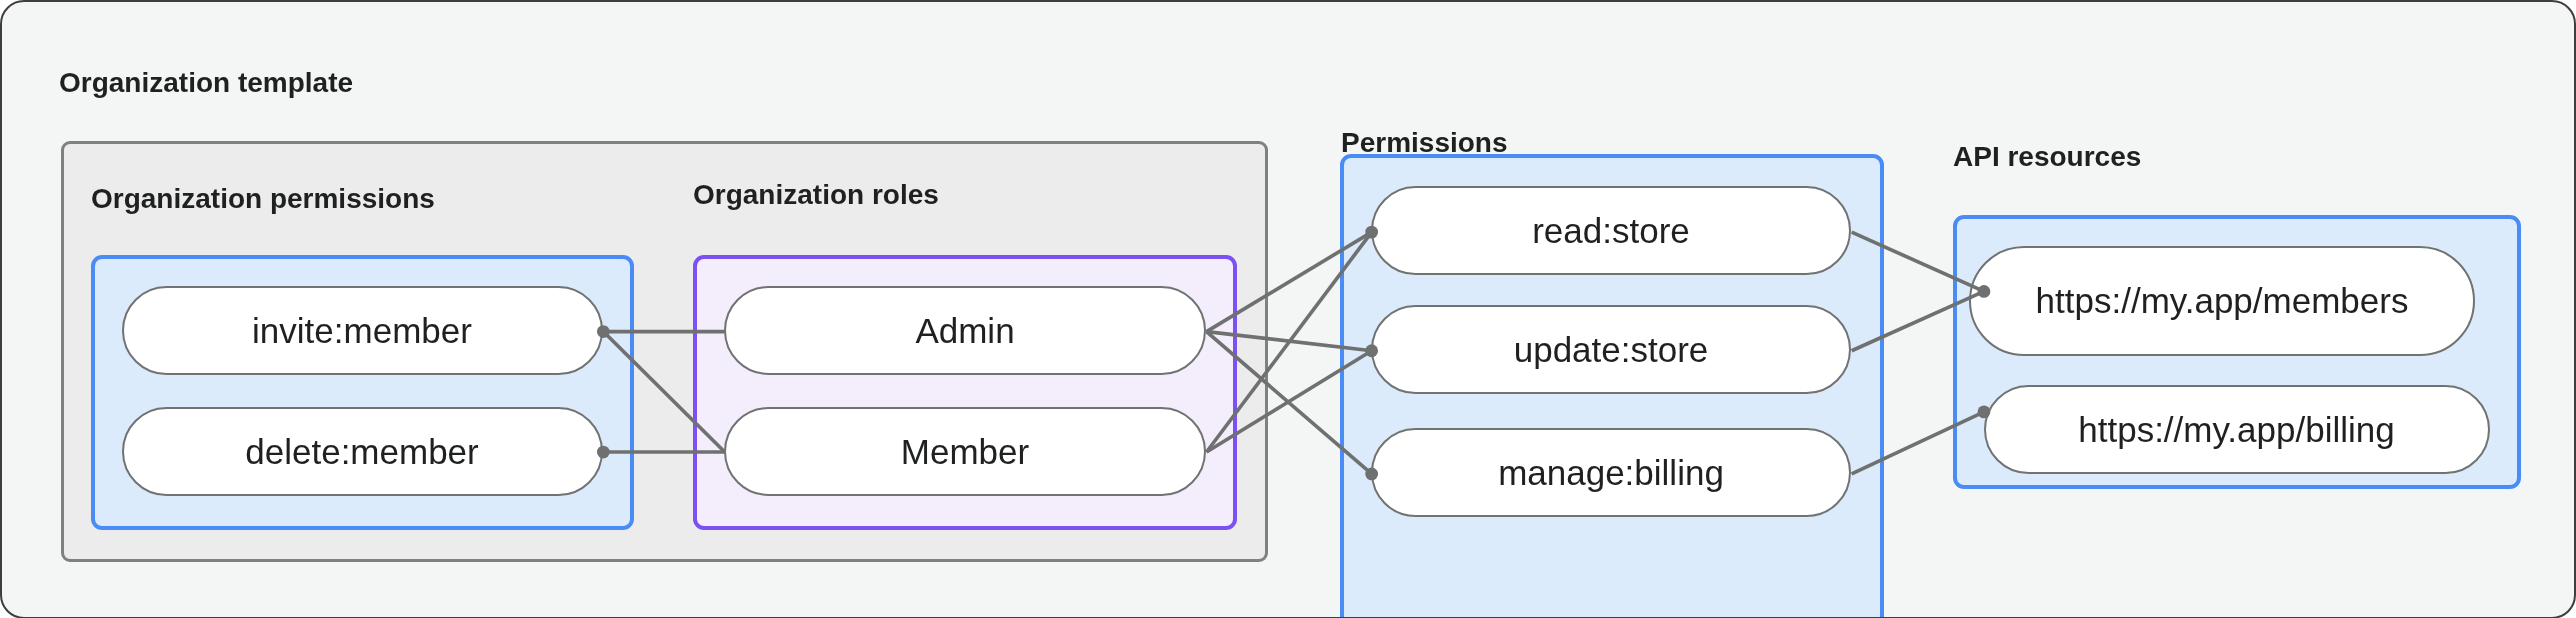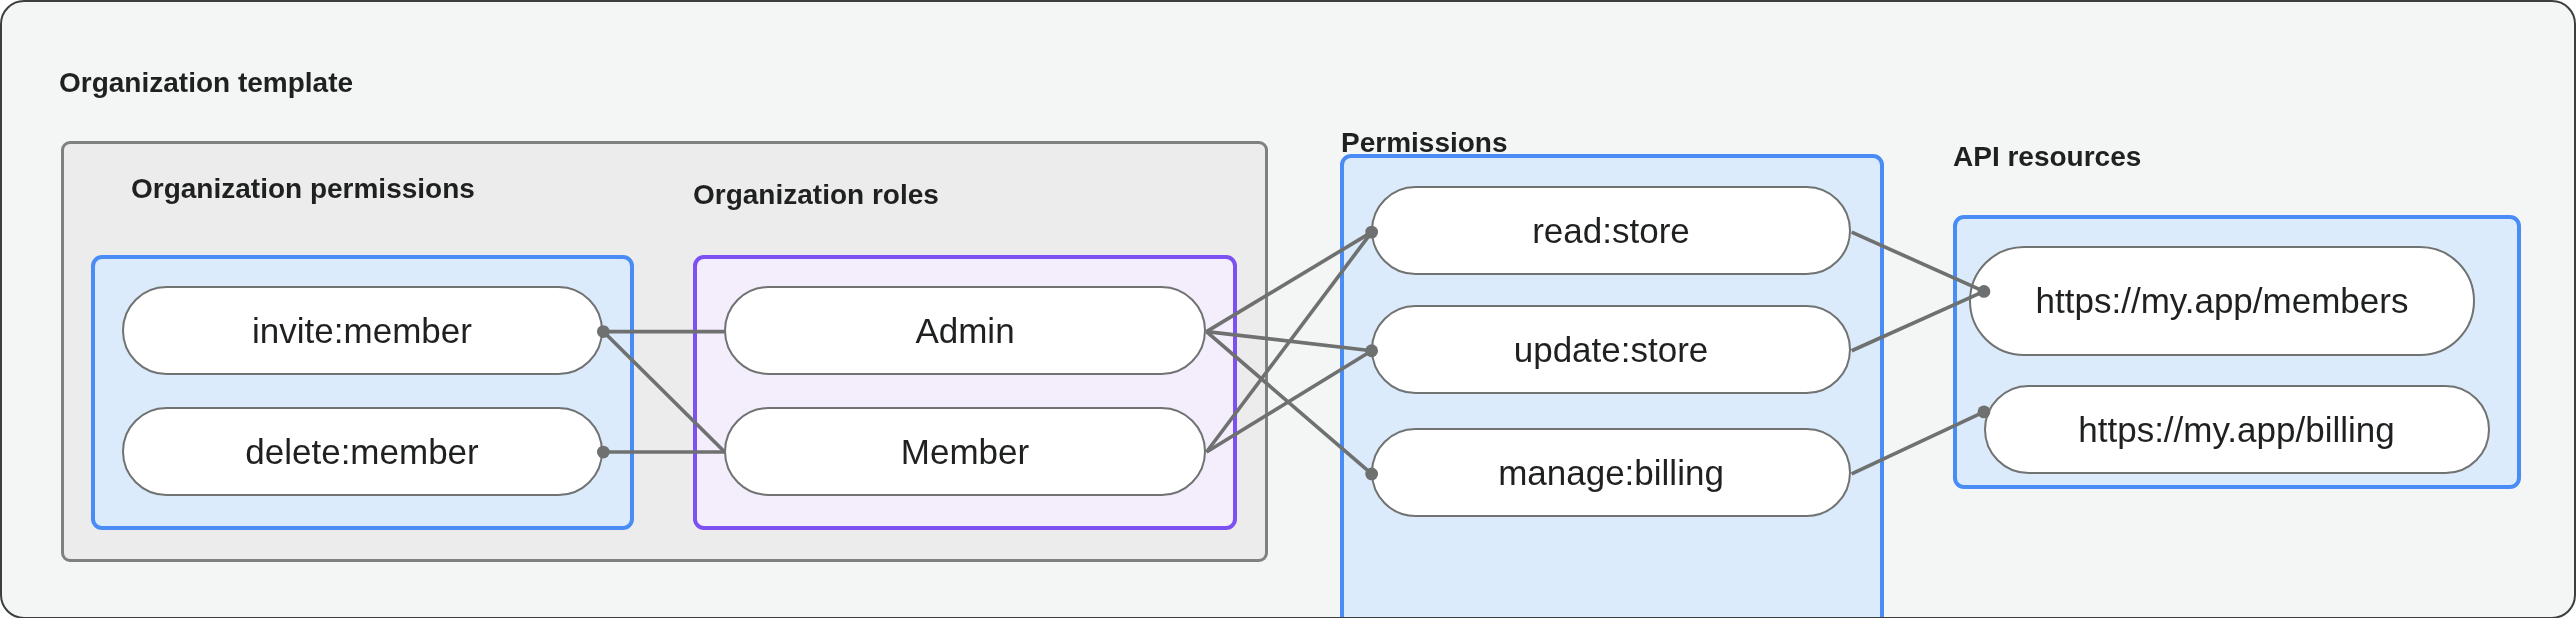--- a/index.html
+++ b/index.html
@@ -33,21 +33,21 @@
   }
   .label{
     position:absolute;
     font-size:28px;
     line-height:1.1;
     white-space:nowrap;
     color:var(--text,#1f2121);
     font-weight:bold;
   }
   .lbl-org-template{left:57px;top:66px;}
-  .lbl-org-permissions{left:89px;top:172px;margin-left:40px;}
+  .lbl-org-permissions{left:89px;top:182px;}
   .lbl-org-roles{left:691px;top:178px;}
   .lbl-permissions{left:1339px;top:78px;margin-top:48px;}
   .lbl-api-resources{left:1951px;top:140px;}
 
   .group-box{
     position:absolute;
     left:59px;top:139px;width:1207px;height:421px;
     background:var(--group-fill,#ececec);
     border:3.7px solid var(--group-border,#7e8180);
     border-radius:9px;

